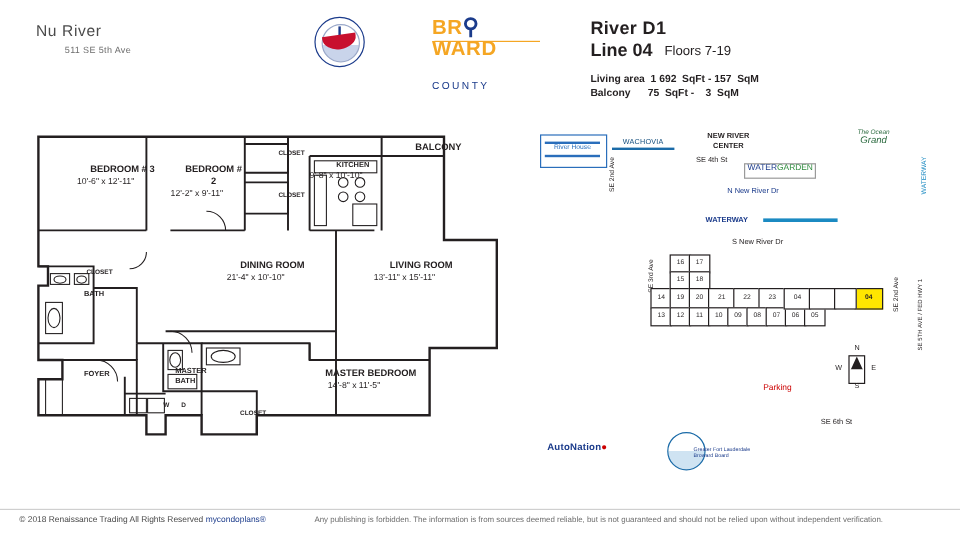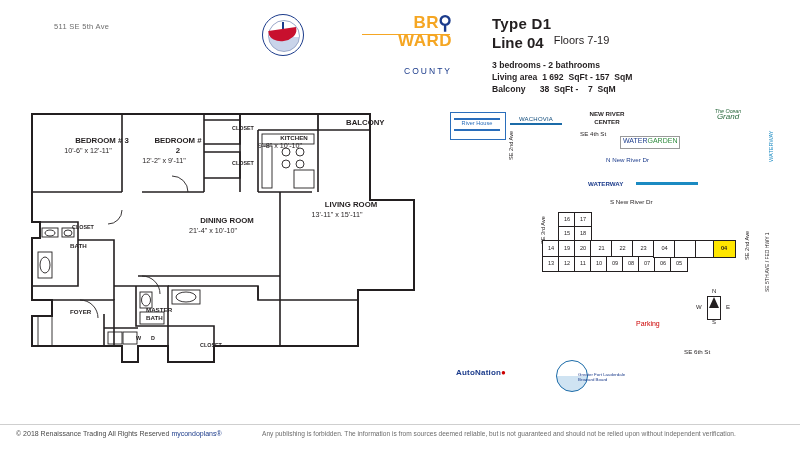--- a/index.html
+++ b/index.html
@@ -77,21 +77,21 @@
     position: absolute;
     left: 19px; top: 7px;
     width: 1.5px; height: 12px;
     background: #1b3b8b;
   }
 
   .bc-logo {
     position: absolute;
     left: 360px; top: 14px;
     width: 92px; height: 38px;
-    text-align: right;
+    text-align: left;
   }
   .bc-word {
     font-size: 17px;
     font-weight: bold;
     color: #f5a623;
     letter-spacing: .5px;
     line-height: 18px;
     position: relative;
   }
   .bc-key {
@@ -119,21 +119,21 @@
     width: 300px;
   }
   .unit-type {
     font-size: 15px;
     font-weight: bold;
     letter-spacing: .3px;
   }
   .unit-line-row {
     margin-top: 2px;
     display: flex;
-    align-items: flex-start;
+    align-items: center;
     gap: 10px;
   }
   .unit-line {
     font-size: 15px;
     font-weight: bold;
   }
   .unit-floors {
     font-size: 11px;
   }
   .unit-specs {
@@ -362,49 +362,49 @@
     color: #6d6d6d;
     width: 520px;
   }
 </style>
 </head>
 <body>
 
 <div class="page">
 
   <div class="brand">
+    <div class="brand-title">Nu River</div>
     <div class="brand-sub">511 SE 5th Ave</div>
   </div>
 
   <div class="logo-seal">
     <div class="seal-circle">
       <div class="seal-inner"></div>
       <div class="seal-mast"></div>
       <div class="seal-swoosh"></div>
     </div>
   </div>
 
   <div class="bc-logo">
     <div class="bc-word">
       <span>BR</span><span class="bc-key">⚲</span><span>WARD</span>
     </div>
     <div class="bc-bar"></div>
     <div class="bc-county">COUNTY</div>
   </div>
 
   <div class="unit-info">
-    <div class="unit-type">Type D1</div>
+    <div class="unit-type">River D1</div>
     <div class="unit-line-row">
       <span class="unit-line">Line 04</span>
       <span class="unit-floors">Floors 7-19</span>
     </div>
     <div class="unit-specs">
-      <div class="spec-row">3 bedrooms - 2 bathrooms</div>
       <div class="spec-row">Living area  1 692  SqFt - 157  SqM</div>
-      <div class="spec-row">Balcony      38  SqFt -    7  SqM</div>
+      <div class="spec-row">Balcony      75  SqFt -    3  SqM</div>
     </div>
   </div>
 
   <div class="plan">
     <svg width="420" height="290" viewBox="0 0 420 290">
       <g fill="none" stroke="#231f20" stroke-width="2">
 
         <path d="M14,14 L14,122 L22,122 L22,138 L14,138 L14,200 L34,200 L34,216 L14,216 L14,246
                  L104,246 L104,262 L120,262 L120,246 L150,246 L150,262 L196,262 L196,246
                  L340,246 L340,190 L396,190 L396,100 L352,100 L352,14 Z"></path>
@@ -504,23 +504,27 @@
       <div class="nm">KITCHEN</div>
       <div class="dim">9'-8" x 10'-10"</div>
     </div>
     <div class="rlabel" style="left:300px; top:18px; width:54px;">
       <div class="nm">BALCONY</div>
     </div>
     <div class="rlabel" style="left:140px; top:116px; width:110px;">
       <div class="nm">DINING ROOM</div>
       <div class="dim">21'-4" x 10'-10"</div>
     </div>
-    <div class="rlabel" style="left:266px; top:100px; width:106px;">
+    <div class="rlabel" style="left:266px; top:116px; width:106px;">
       <div class="nm">LIVING ROOM</div>
       <div class="dim">13'-11" x 15'-11"</div>
+    </div>
+    <div class="rlabel" style="left:222px; top:206px; width:110px;">
+      <div class="nm">MASTER BEDROOM</div>
+      <div class="dim">14'-8" x 11'-5"</div>
     </div>
     <div class="rlabel small" style="left:100px; top:206px; width:40px;">
       <div class="nm">MASTER BATH</div>
     </div>
     <div class="rlabel small" style="left:24px; top:142px; width:40px;">
       <div class="nm">BATH</div>
     </div>
     <div class="rlabel small" style="left:24px; top:208px; width:46px;">
       <div class="nm">FOYER</div>
     </div>

